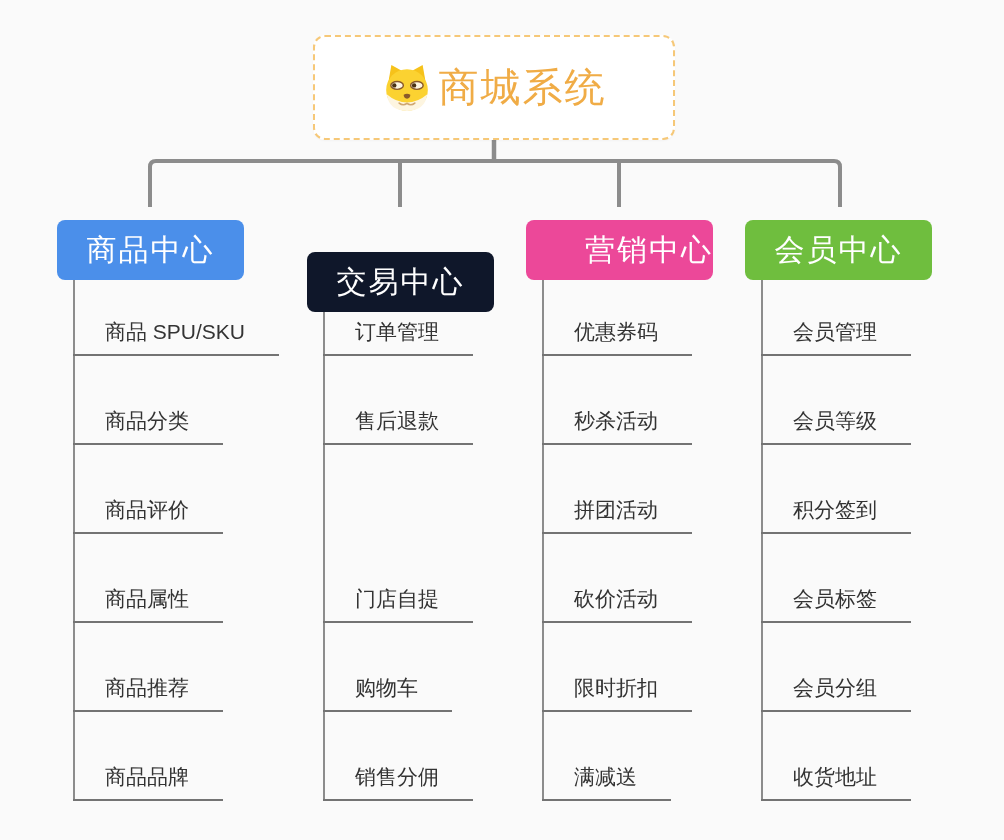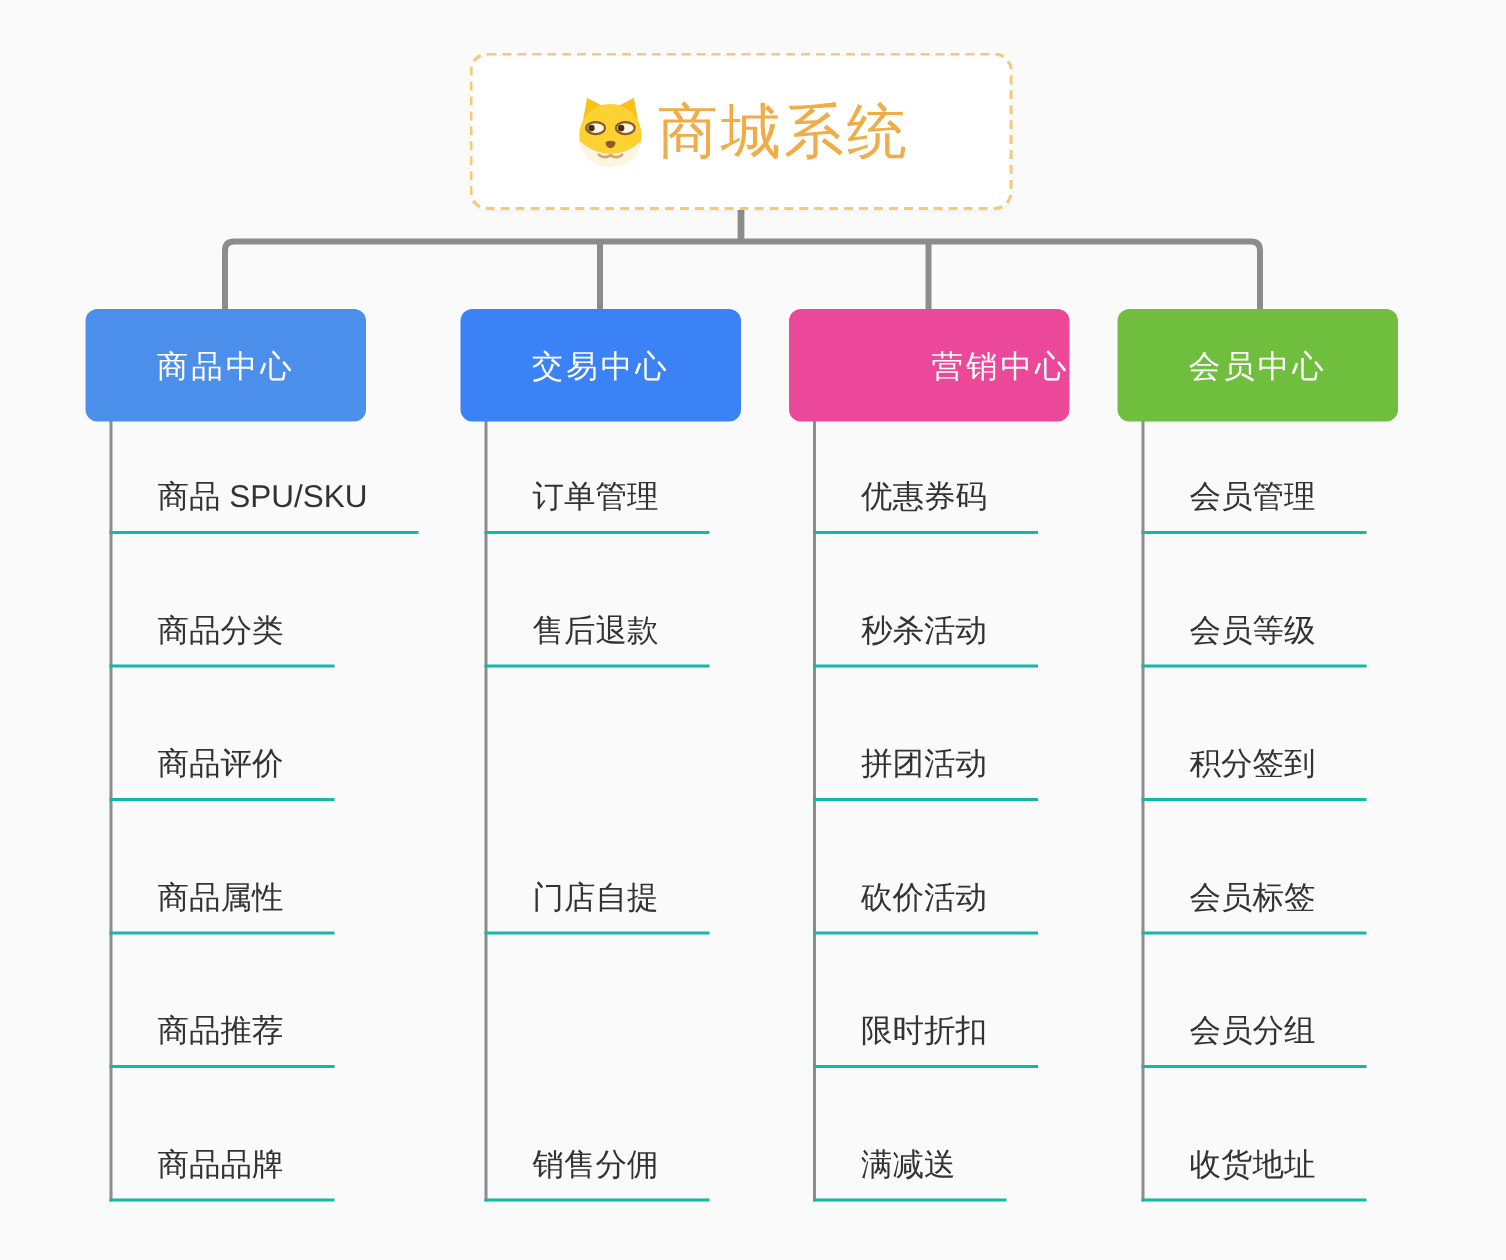--- a/index.html
+++ b/index.html
@@ -42,41 +42,41 @@
     position:absolute;
     top:269px;
     width:2px;
     height:532px;
     background:#8c8c8c;
   }
   .vl0{left:73px}.vl1{left:323px}.vl2{left:542px}.vl3{left:761px}
   
   .branch{
     position:absolute;
-    top:206px;
-    width:187px; height:75px;
+    top:220px;
+    width:187px; height:60px;
     border-radius:8px;
     display:flex;
     align-items:center;
     justify-content:center;
     color:#ffffff;
-    font-size:21px;
+    font-size:30px;
     letter-spacing:2px;
     white-space:nowrap;
     cursor:default;
   }
   .b0{left:57px}.b1{left:307px}.b2{left:526px}.b3{left:745px}
   
   .item{
     position:absolute;
     font-size:21px;
     line-height:28px;
     color:#333333;
     padding:0 34px 8px 32px;
-    border-bottom:2px solid #14b8a6;
+    border-bottom:2px solid #737373;
     white-space:nowrap;
   }
   .c0{left:73px}.c1{left:323px}.c2{left:542px}.c3{left:761px}
   .r0{top:318px}.r1{top:407px}.r2{top:496px}.r3{top:585px}.r4{top:674px}.r5{top:763px}
 </style>
 </head>
 <body>
 
 <div id="canvas">
 
@@ -104,40 +104,41 @@
       <circle cx="30.8" cy="21.5" r="2.1" fill="#4a3115"></circle>
       <path d="M20.8 30.5 Q24 28.6 27.2 30.5 Q27.2 33.6 24 34.4 Q20.8 33.6 20.8 30.5 Z" fill="#8a5a2a"></path>
       <path d="M16.5 38.5 Q20.2 41.5 24 38.8 Q27.8 41.5 31.5 38.5" fill="none" stroke="#cfa670" stroke-width="1.6" stroke-linecap="round"></path>
     </svg>
     <span class="root-title">商城系统</span>
   </div>
 
   <div class="branch b0" style="background-color: rgb(75, 143, 234);">
     <span>商品中心</span>
   </div>
-  <div class="branch b1" style="background-color: #3b82f6;">
+  <div class="branch b1" style="background-color: #0f172a; margin-top: 32px;">
     <span>交易中心</span>
   </div>
   <div class="branch b2" style="background-color: #ec4899; justify-content: flex-end;">
     <span>营销中心</span>
   </div>
   <div class="branch b3" style="background-color: rgb(111, 190, 62);">
     <span>会员中心</span>
   </div>
 
   <div class="item c0 r0">商品 SPU/SKU</div>
   <div class="item c0 r1">商品分类</div>
   <div class="item c0 r2">商品评价</div>
   <div class="item c0 r3">商品属性</div>
   <div class="item c0 r4">商品推荐</div>
   <div class="item c1 r0">订单管理</div>
 
   <div class="item c0 r5">商品品牌</div>
   <div class="item c1 r1">售后退款</div>
   <div class="item c1 r3">门店自提</div>
+  <div class="item c1 r4">购物车</div>
   <div class="item c1 r5">销售分佣</div>
 
   <div class="item c2 r0">优惠券码</div>
   <div class="item c2 r1">秒杀活动</div>
   <div class="item c2 r2">拼团活动</div>
   <div class="item c2 r4">限时折扣</div>
   <div class="item c2 r3">砍价活动</div>
   <div class="item c2 r5">满减送</div>
 
   <div class="item c3 r0">会员管理</div>

